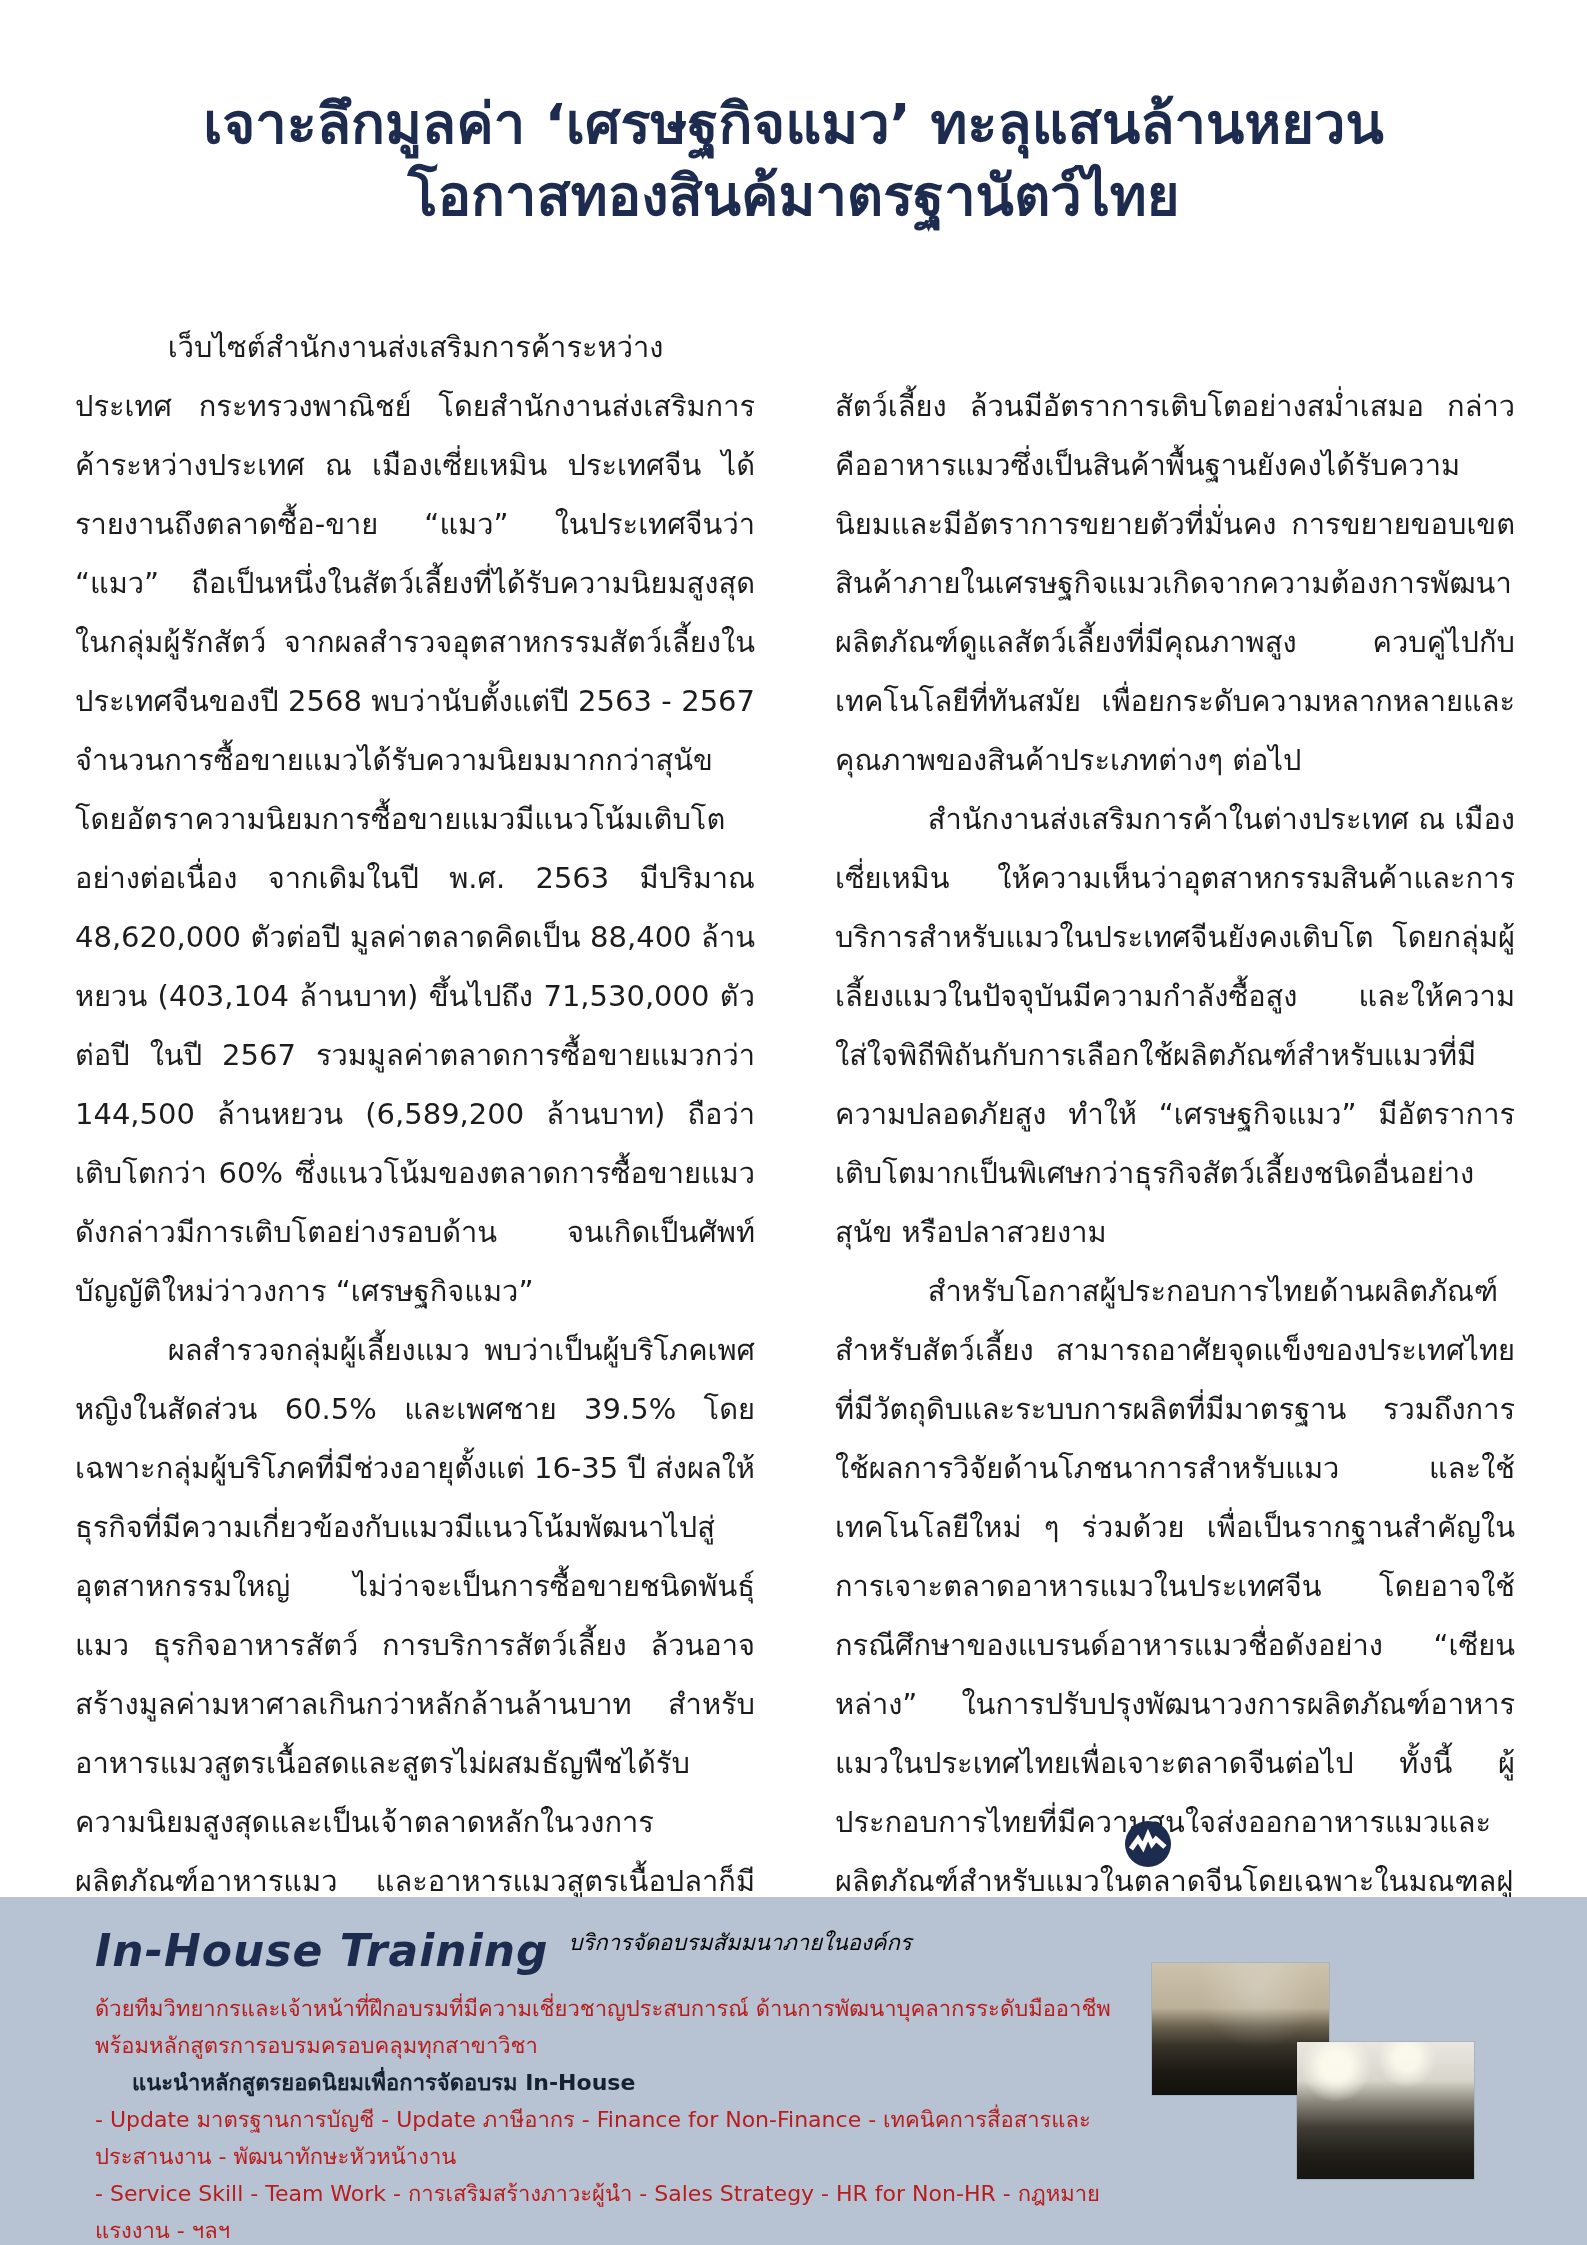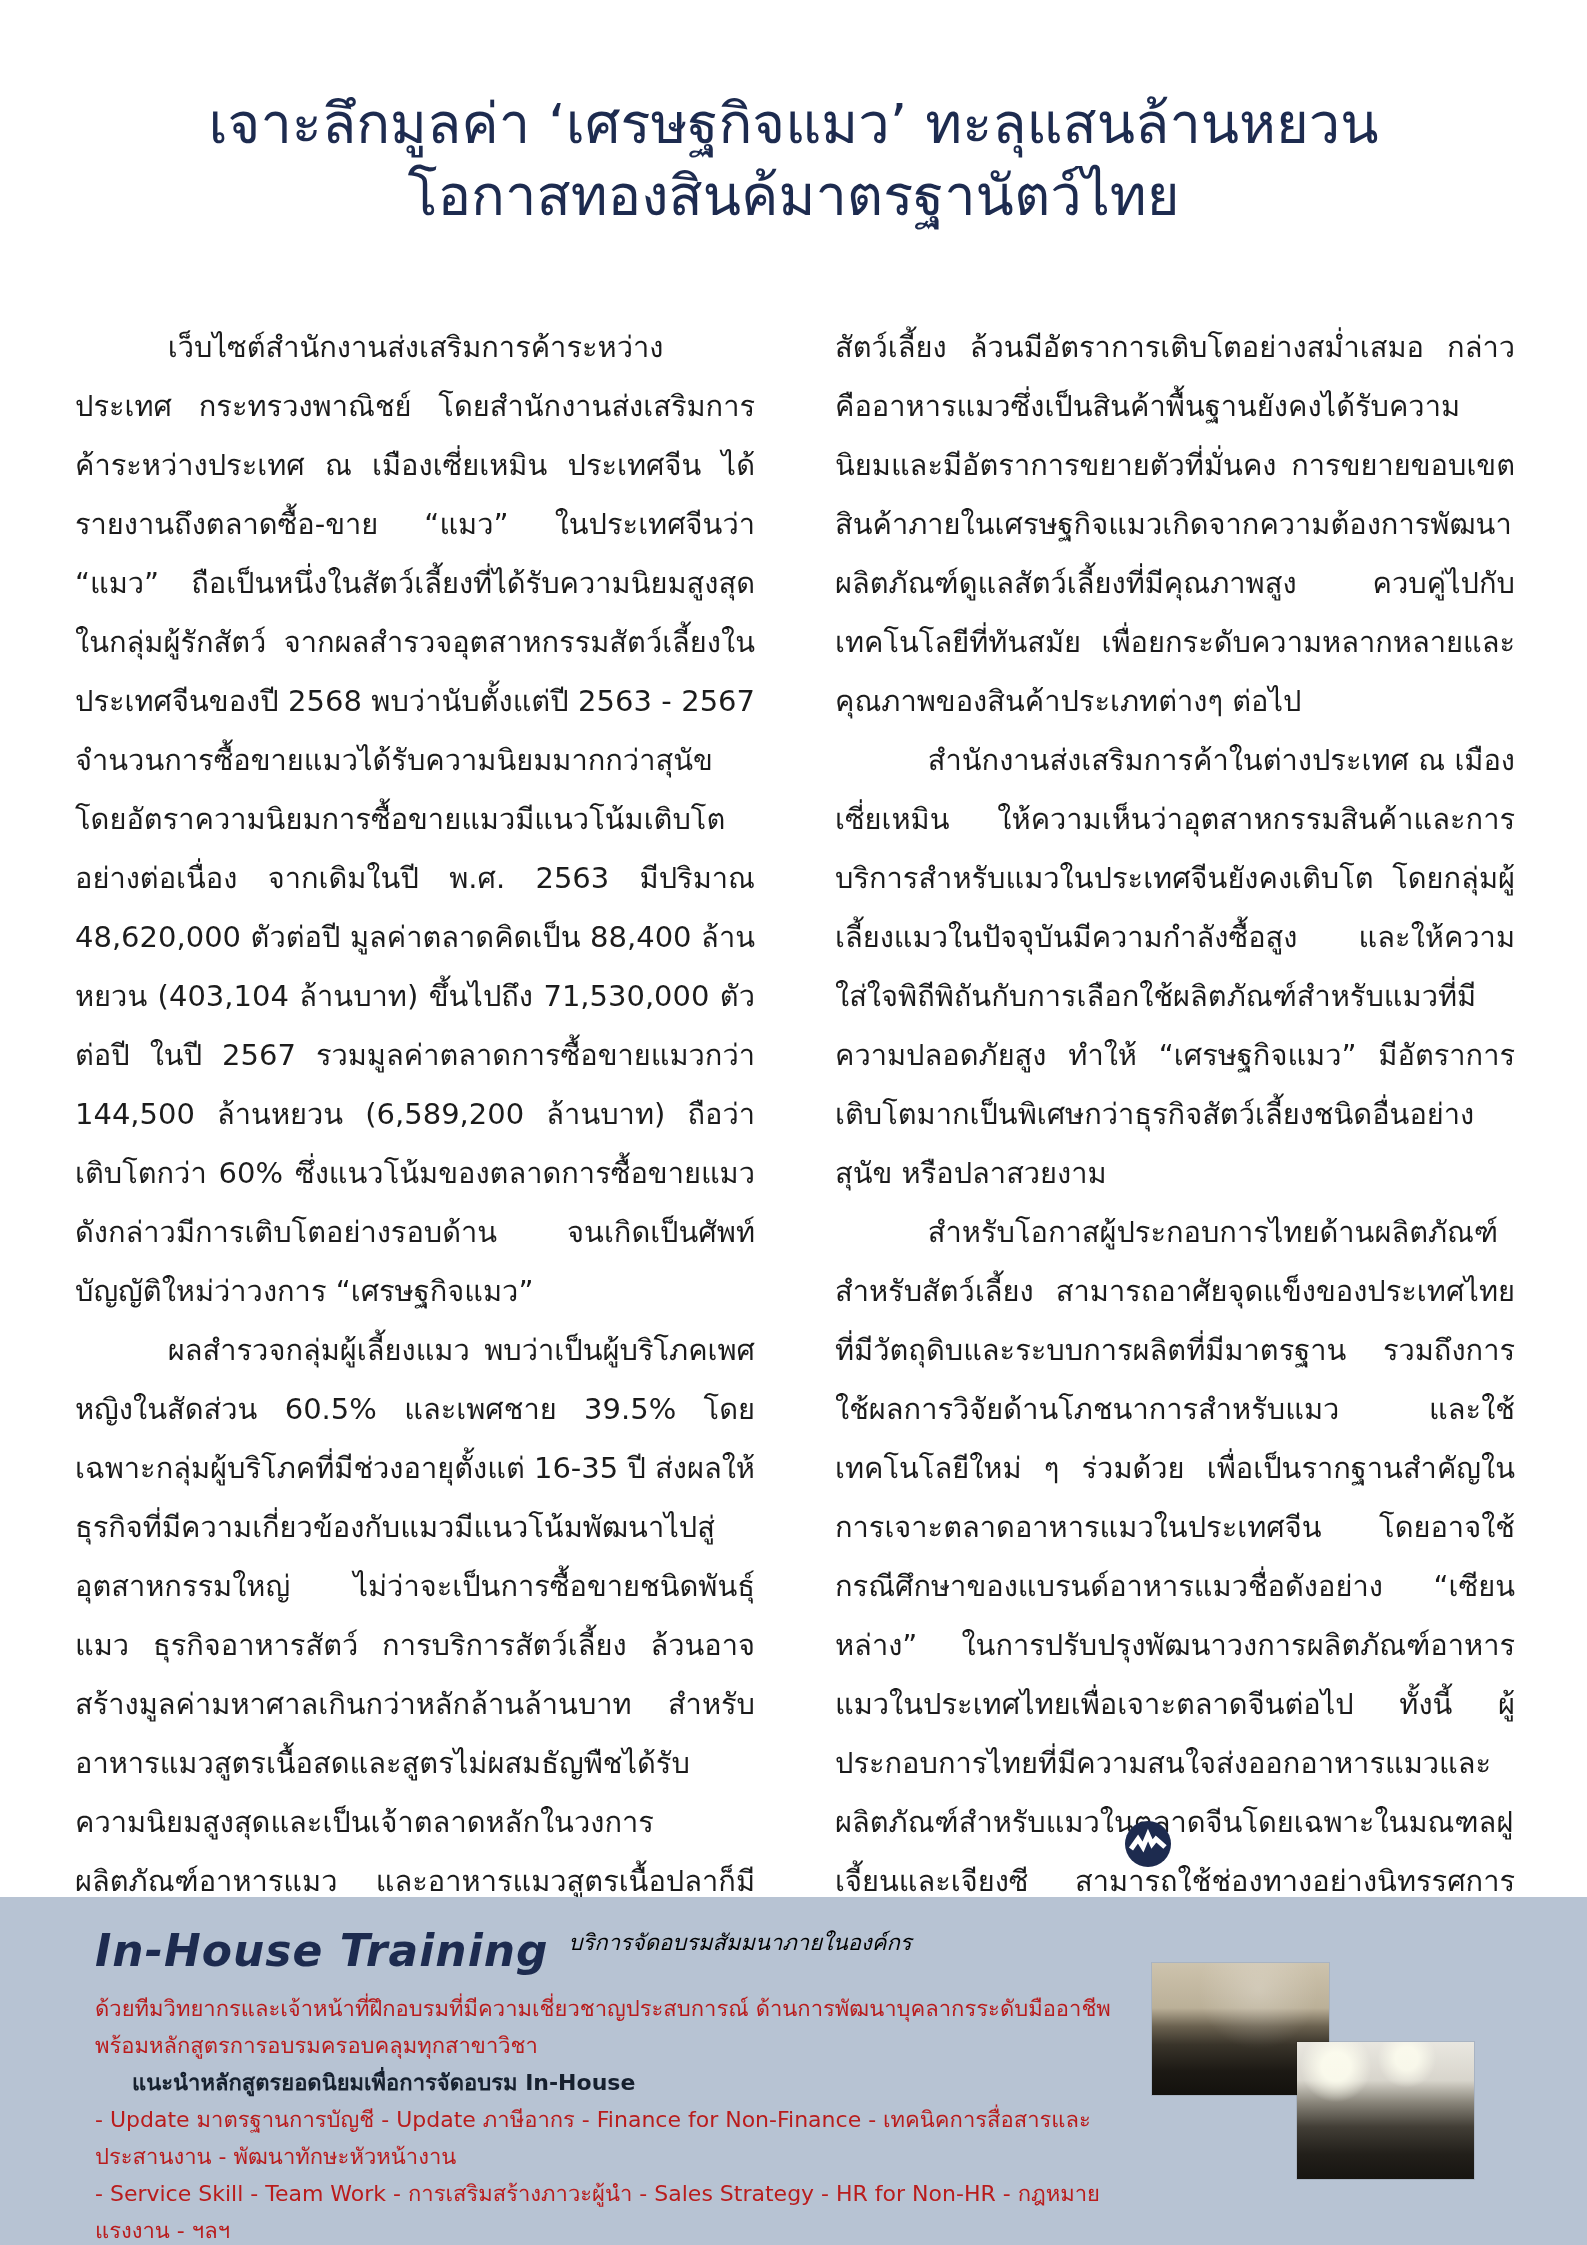--- a/index.html
+++ b/index.html
@@ -8,31 +8,31 @@
     width:1587px;height:2245px;
     background:#ffffff;
     font-family:"DejaVu Sans", sans-serif;
     overflow:hidden;
   }
   
   .title{
     position:absolute;top:88px;left:0;width:1587px;
     text-align:center;
     color:#1d2b4f;
-    font-weight:400;
+    font-weight:700;
   }
   .title-line{
     font-size:56px;
     line-height:72px;
     letter-spacing:0px;
   }
   
   .body{
     position:absolute;top:318px;left:75px;width:1440px;
-    display:flex;gap:80px;
+    display:flex;gap:80px;align-items:center;
   }
   .col{
     width:694px;
     font-size:29px;
     line-height:59px;
     color:#1c1c1c;
     text-align:justify;
   }
   .col p{margin:0;text-indent:3.2em;}
   .col p.cont{text-indent:0;}

